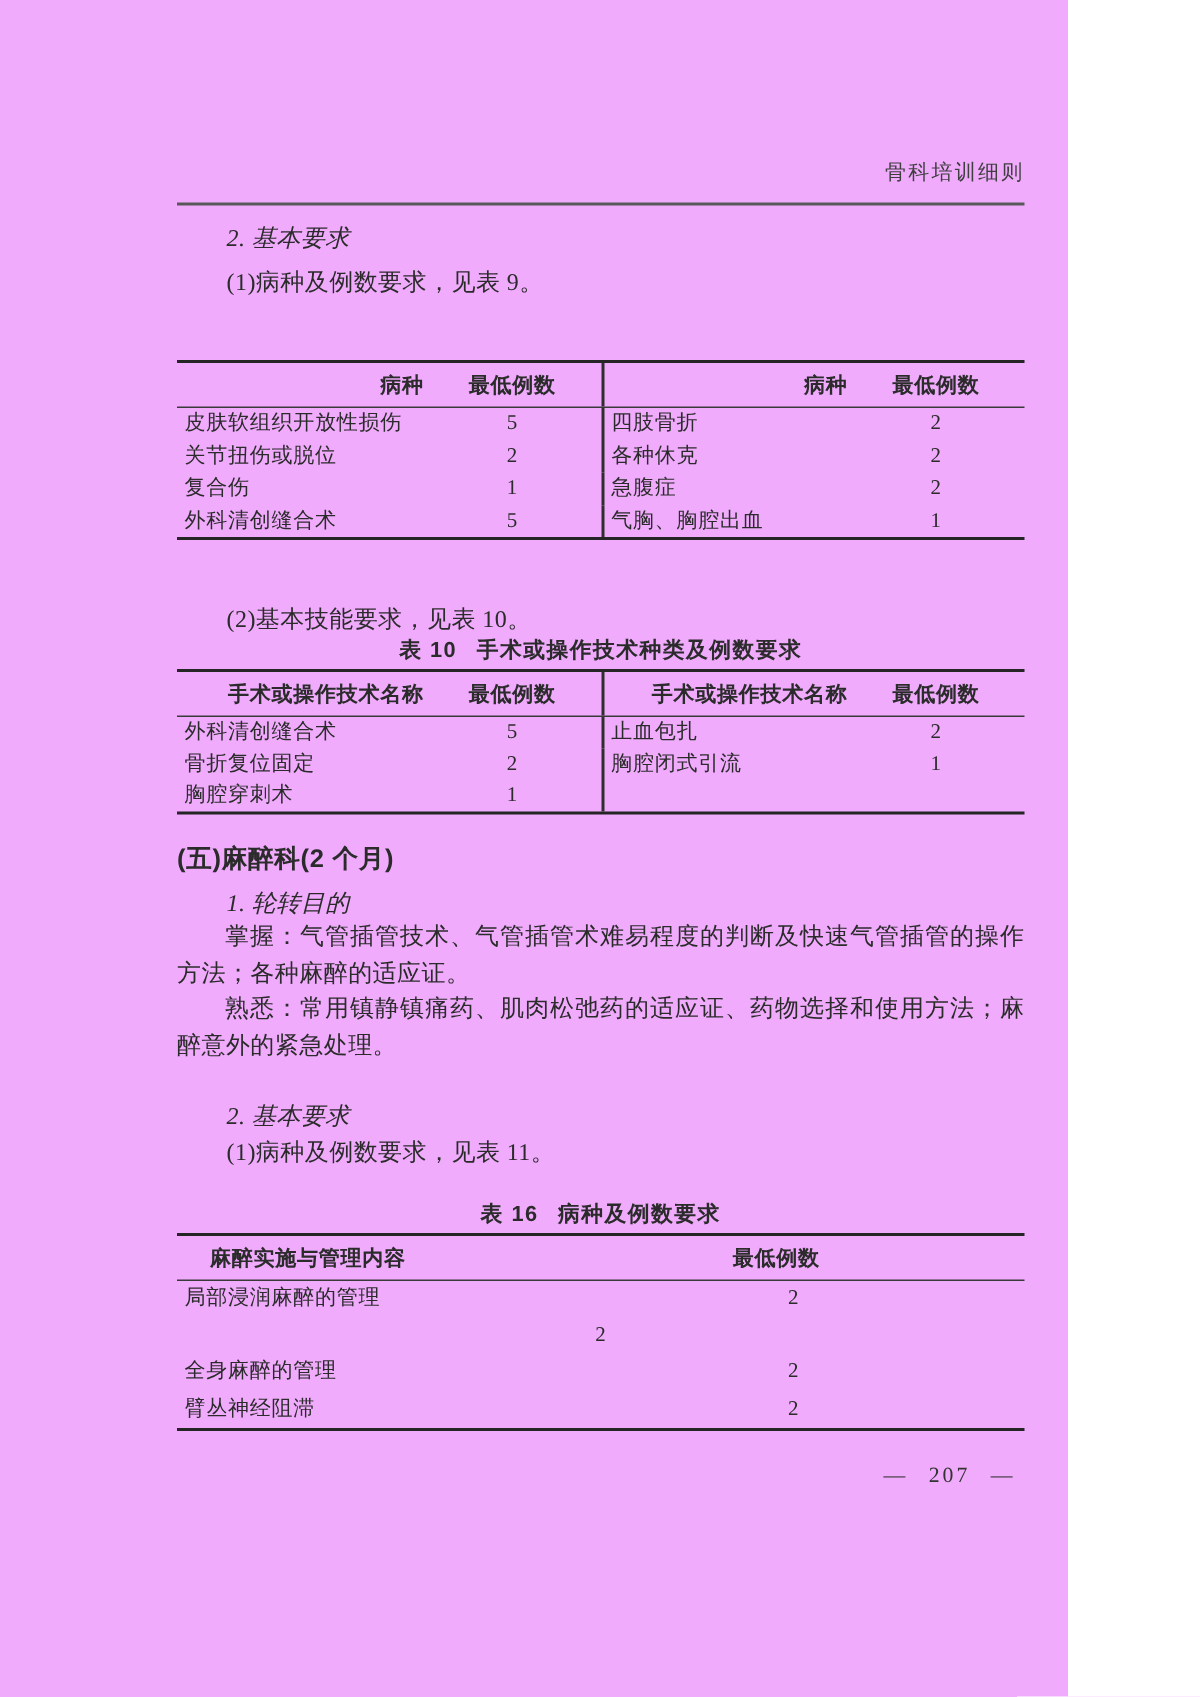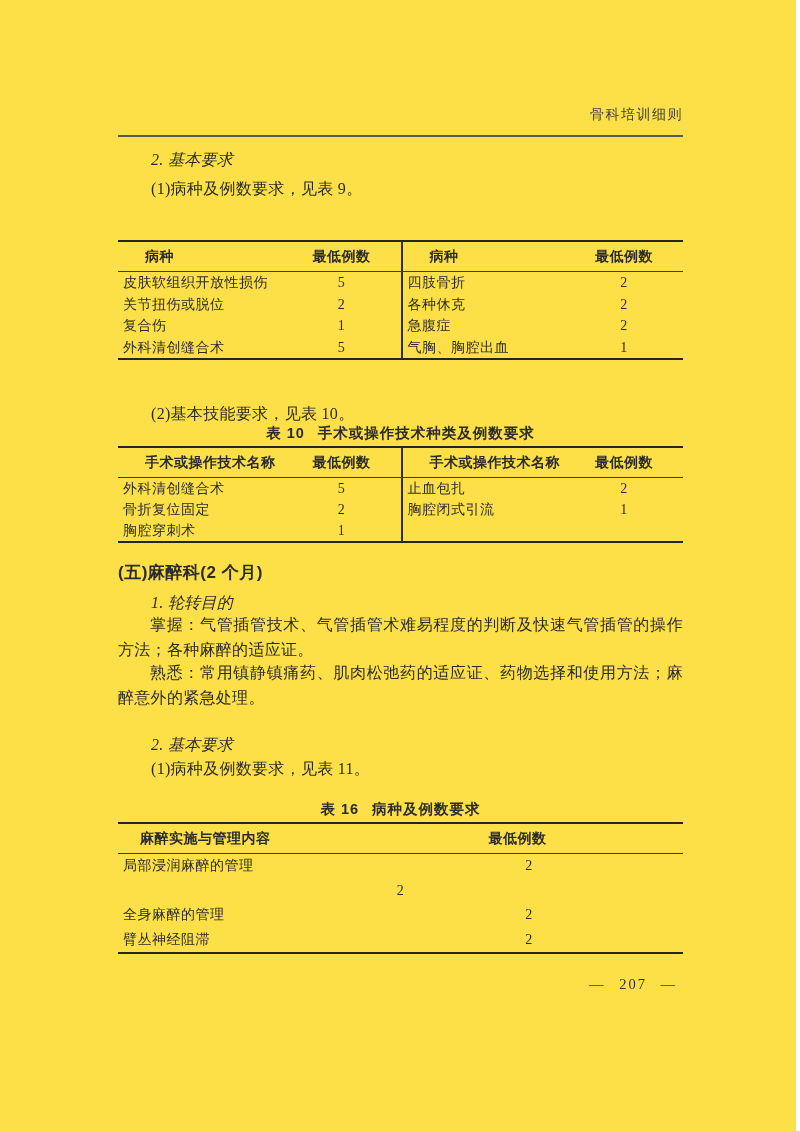--- a/index.html
+++ b/index.html
@@ -1,20 +1,20 @@
 <!DOCTYPE html>
 <html><head>
 <meta charset="utf-8">
 <style>
   html, body { margin: 0; padding: 0; background: #ffffff; }
   .page {
     position: relative;
-    width: 796px;
+    width: 712px;
     height: 1131px;
-    background: #fde047;
+    background: #f0abfc;
     color: #2b2b2b;
     font-family: "Liberation Serif", "DejaVu Serif", serif;
     overflow: hidden;
   }
   .abs { position: absolute; left: 118px; width: 565px; }
 
   
   .runhead {
     top: 106px;
     text-align: right;
@@ -62,21 +62,21 @@
   .trow { display: flex; }
   .thead {
     border-bottom: 1.3px solid #3a3a3a;
     font-weight: bold;
     font-family: "Liberation Sans", "DejaVu Sans", sans-serif;
     height: 29px; line-height: 29px;
   }
   .half { width: 50%; display: flex; box-sizing: border-box; }
   .half.r { border-left: 2px solid #2e2e2e; }
   .cn { flex: 1; padding-left: 5px; white-space: nowrap; overflow: hidden; }
-  .thead .cn { padding-left: 27px; }
+  .thead .cn { padding-left: 27px; text-align: right; }
   .cv { width: 118px; text-align: center; }
   .t9 .trow.body { height: 21.5px; line-height: 21.5px; }
   .t10 .trow.body { height: 21px; line-height: 21px; }
   .t11 .trow.body { height: 24.5px; line-height: 24.5px; gap: 40px; }
   .cn11 { width: 212px; padding-left: 5px; white-space: nowrap; }
   .thead .cn11 { padding-left: 22px; }
   .cv11 { flex: 1; text-align: center; }
 
   
   .pagenum {

